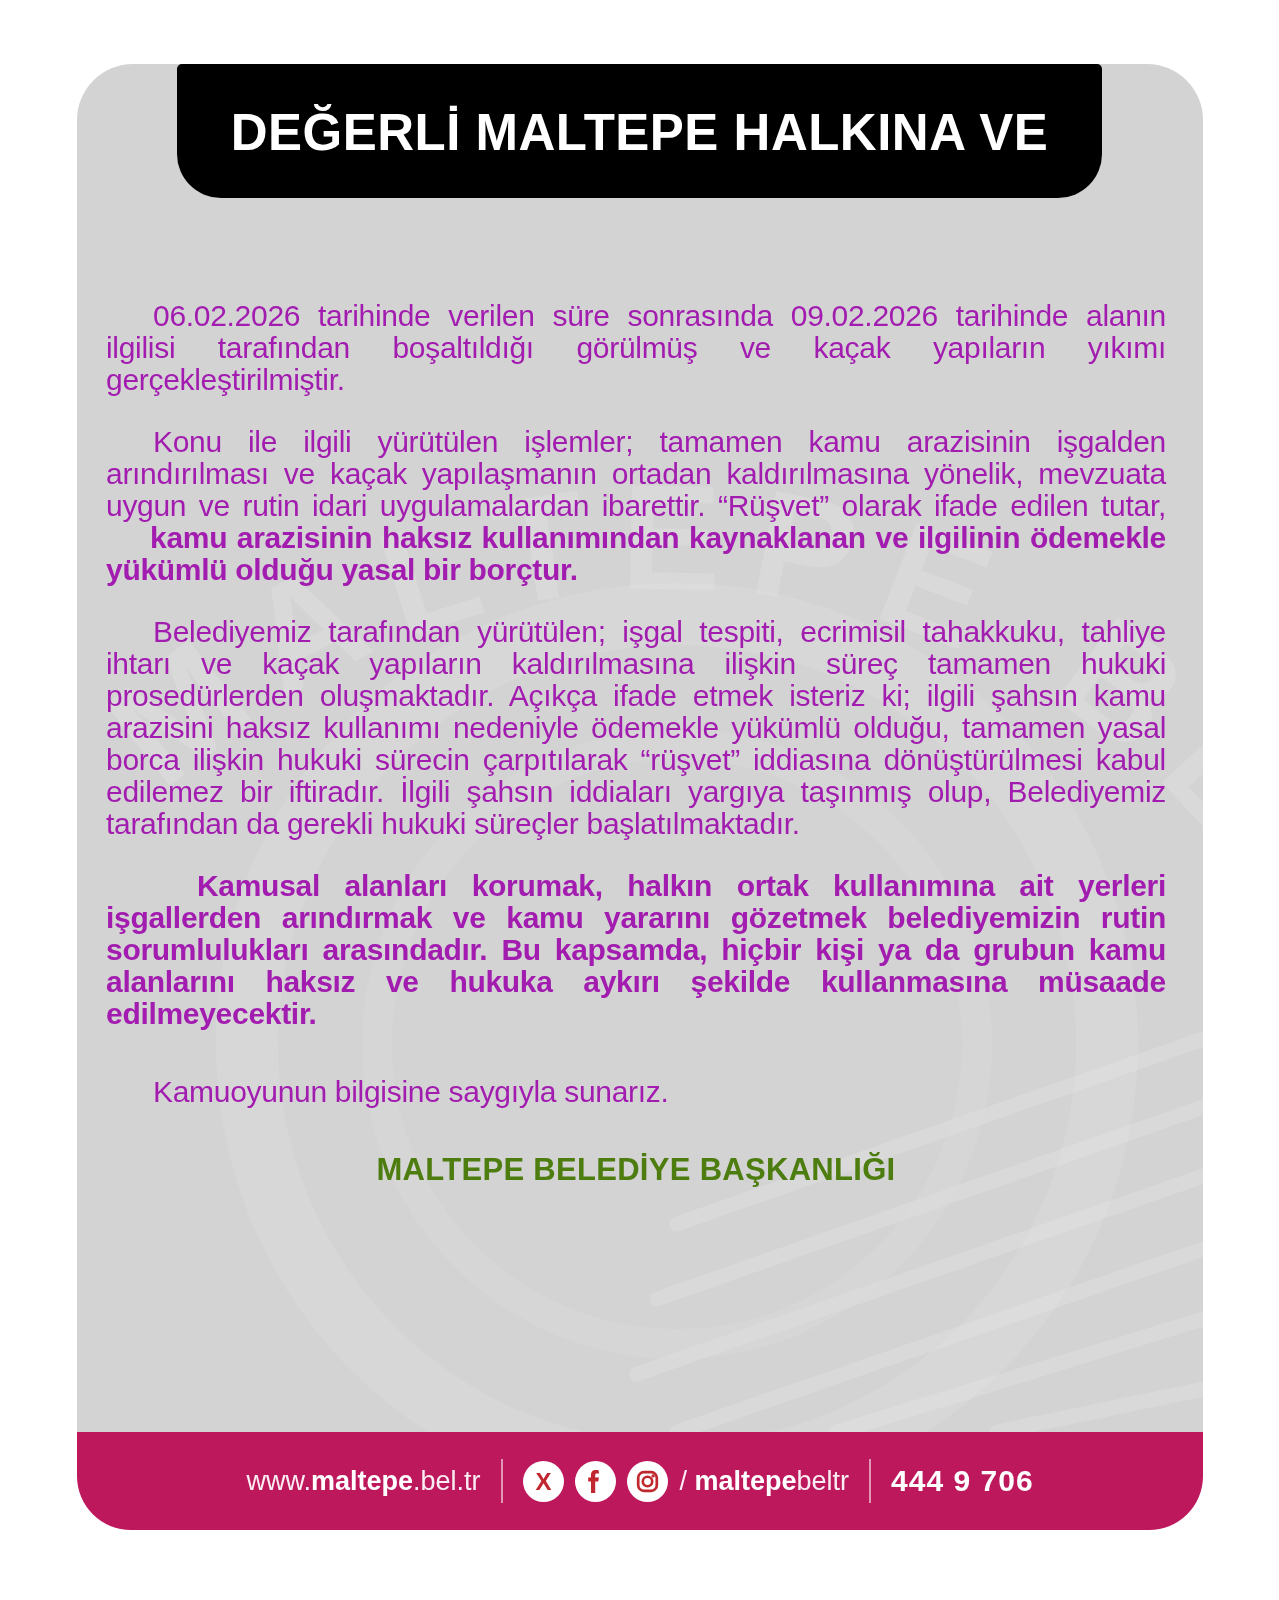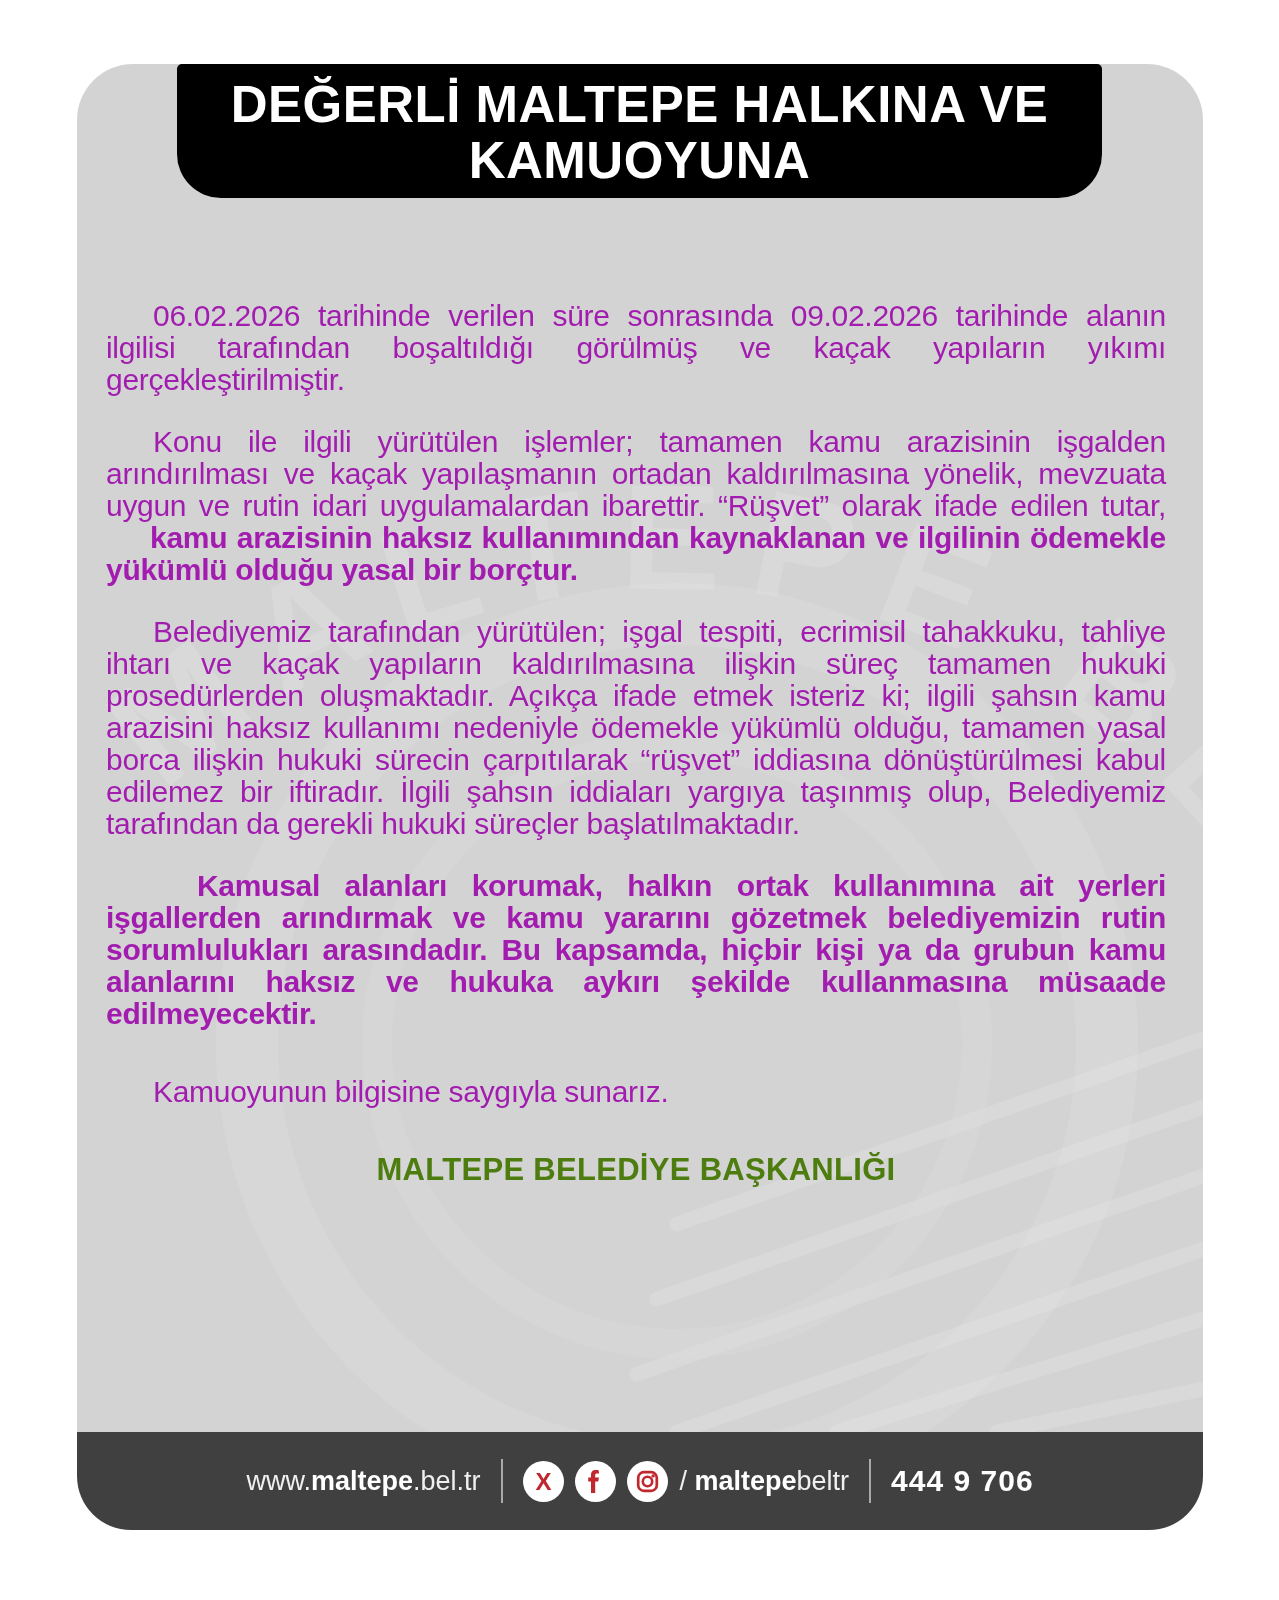--- a/index.html
+++ b/index.html
@@ -77,21 +77,21 @@
     font-size: 31px;
     letter-spacing: 0.3px;
     color: #4d7c0f;
     margin-top: 44px;
   }
 
   .footer {
     position: absolute;
     left: 0; right: 0; bottom: 0;
     height: 98px;
-    background: #404040;
+    background: #be185d;
     border-radius: 0 0 54px 54px;
     display: flex;
     align-items: center;
     justify-content: center;
     color: #ffffff;
   }
   .footer-row { display: flex; align-items: center; }
   .site-text, .handle-text {
     font-size: 27px;
     white-space: nowrap;
@@ -136,21 +136,20 @@
           <line x1="600" y1="1368" x2="1126" y2="1185"></line>
           <line x1="760" y1="1368" x2="1126" y2="1255"></line>
           <line x1="920" y1="1368" x2="1126" y2="1325"></line>
         </g>
       </g>
     </svg>
   </div>
 
   <div class="banner">
     <div class="title-line">DEĞERLİ MALTEPE HALKINA VE</div>
-    <div class="title-line">KAMUOYUNA</div>
   </div>
 
   <div class="content">
     <div class="content-inner">
         <p class="para"><span>06.02.2026 tarihinde verilen süre sonrasında 09.02.2026 tarihinde alanın ilgilisi tarafından boşaltıldığı görülmüş ve kaçak yapıların yıkımı gerçekleştirilmiştir.</span></p>
         <p class="para"><span>Konu ile ilgili yürütülen işlemler; tamamen kamu arazisinin işgalden arındırılması ve kaçak yapılaşmanın ortadan kaldırılmasına yönelik, mevzuata uygun ve rutin idari uygulamalardan ibarettir. “Rüşvet” olarak ifade edilen tutar, </span><span class="bold-run">kamu arazisinin haksız kullanımından kaynaklanan ve ilgilinin ödemekle yükümlü olduğu yasal bir borçtur.</span></p>
         <p class="para"><span>Belediyemiz tarafından yürütülen; işgal tespiti, ecrimisil tahakkuku, tahliye ihtarı ve kaçak yapıların kaldırılmasına ilişkin süreç tamamen hukuki prosedürlerden oluşmaktadır. Açıkça ifade etmek isteriz ki; ilgili şahsın kamu arazisini haksız kullanımı nedeniyle ödemekle yükümlü olduğu, tamamen yasal borca ilişkin hukuki sürecin çarpıtılarak “rüşvet” iddiasına dönüştürülmesi kabul edilemez bir iftiradır. İlgili şahsın iddiaları yargıya taşınmış olup, Belediyemiz tarafından da gerekli hukuki süreçler başlatılmaktadır.</span></p>
         <p class="para"><span class="bold-run">Kamusal alanları korumak, halkın ortak kullanımına ait yerleri işgallerden arındırmak ve kamu yararını gözetmek belediyemizin rutin sorumlulukları arasındadır. Bu kapsamda, hiçbir kişi ya da grubun kamu alanlarını haksız ve hukuka aykırı şekilde kullanmasına müsaade edilmeyecektir.</span></p>
         <p class="para"><span>Kamuoyunun bilgisine saygıyla sunarız.</span></p>
       </div>

